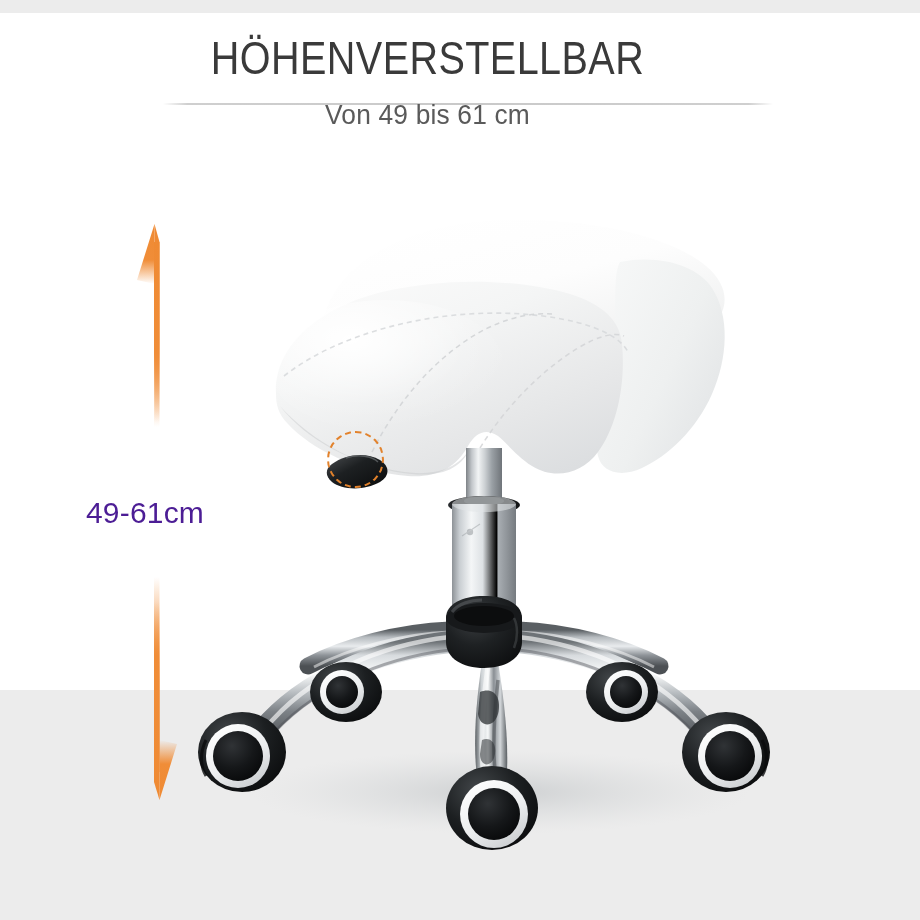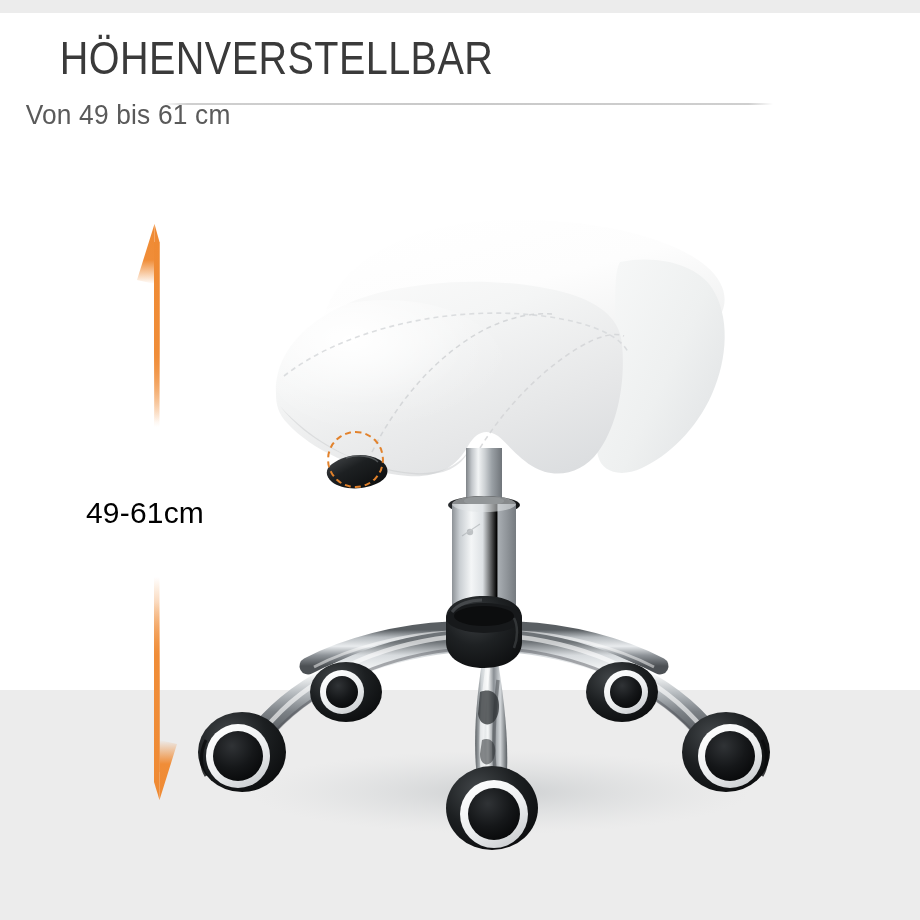--- a/index.html
+++ b/index.html
@@ -29,21 +29,21 @@
     left: 0; top: 690px;
     width: 920px; height: 230px;
     background: #ececec;
   }
 
   
   .header {
     position: absolute;
     left: 0; top: 13px;
     width: 855px;
-    text-align: left;
+    text-align: center;
   }
   .title {
     margin: 0;
     padding-top: 22px;
     font-size: 46px;
     line-height: 1.02;
     font-weight: 400;
     letter-spacing: 0.5px;
     color: #3a3a3a;
     font-family: "Liberation Sans Narrow", "Liberation Sans", "DejaVu Sans", sans-serif;
@@ -75,21 +75,21 @@
     left: 110px; top: 222px;
     width: 90px; height: 580px;
   }
   .measure-label {
     position: absolute;
     left: 50px; top: 496px;
     width: 190px;
     text-align: center;
     font-size: 30px;
     font-weight: 400;
-    color: #000000;
+    color: #4c1d95;
     letter-spacing: 0.2px;
     white-space: nowrap;
   }
 
   
   .chair {
     position: absolute;
     left: 150px; top: 180px;
     width: 700px; height: 700px;
   }

